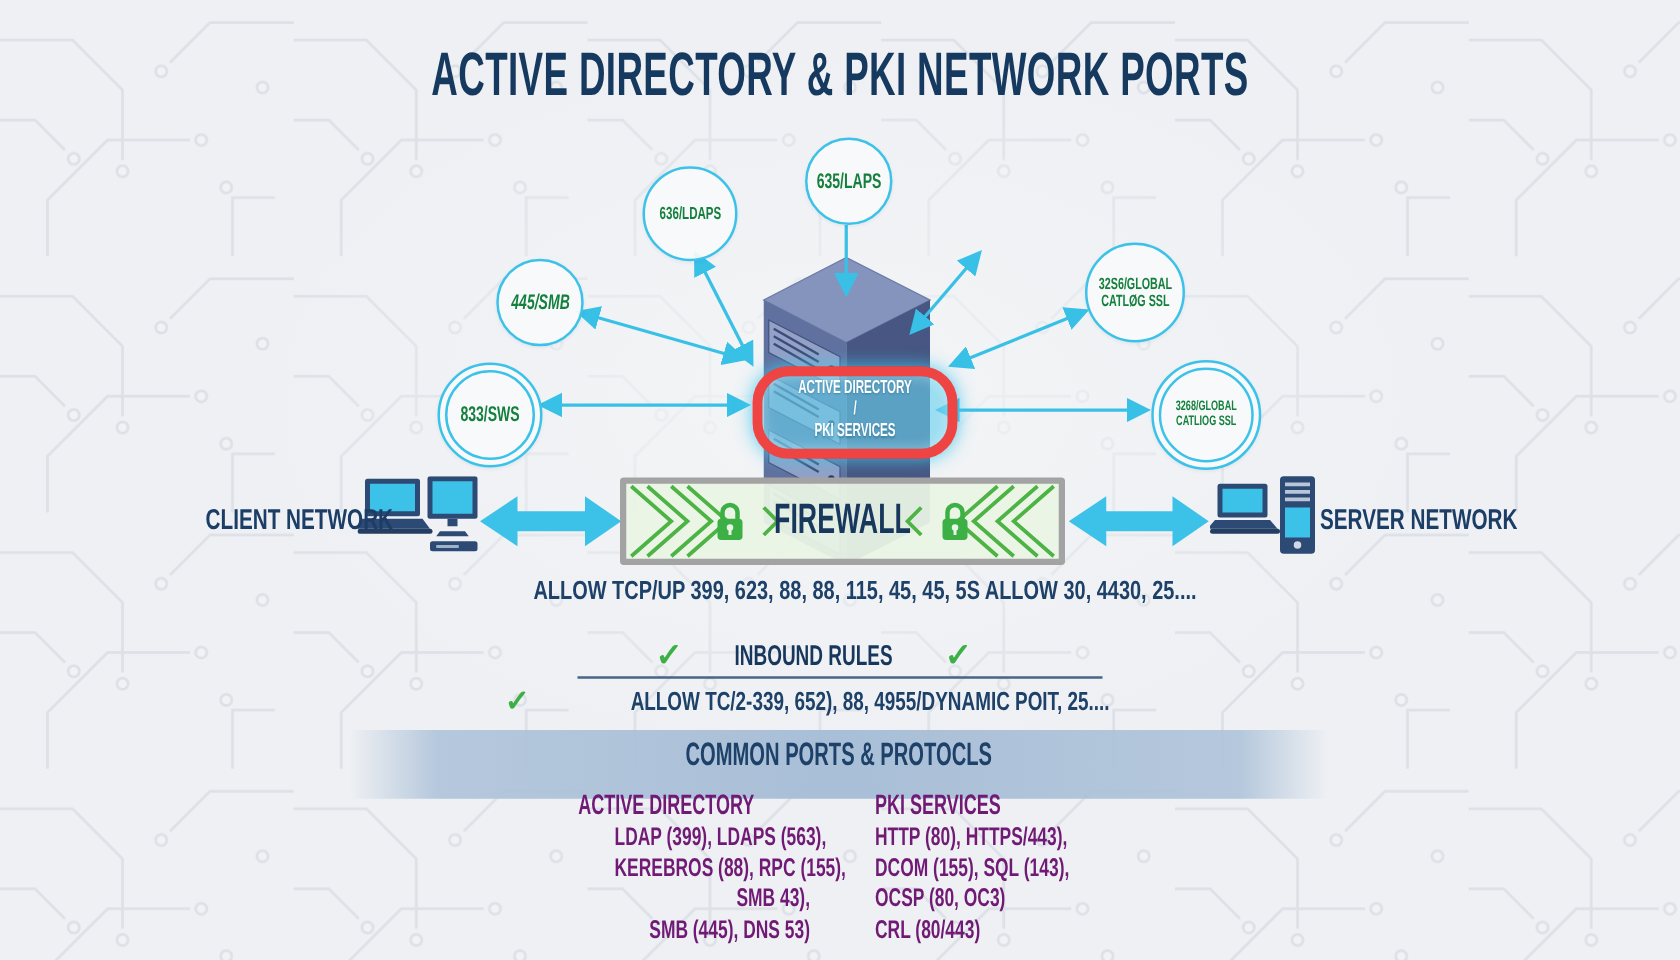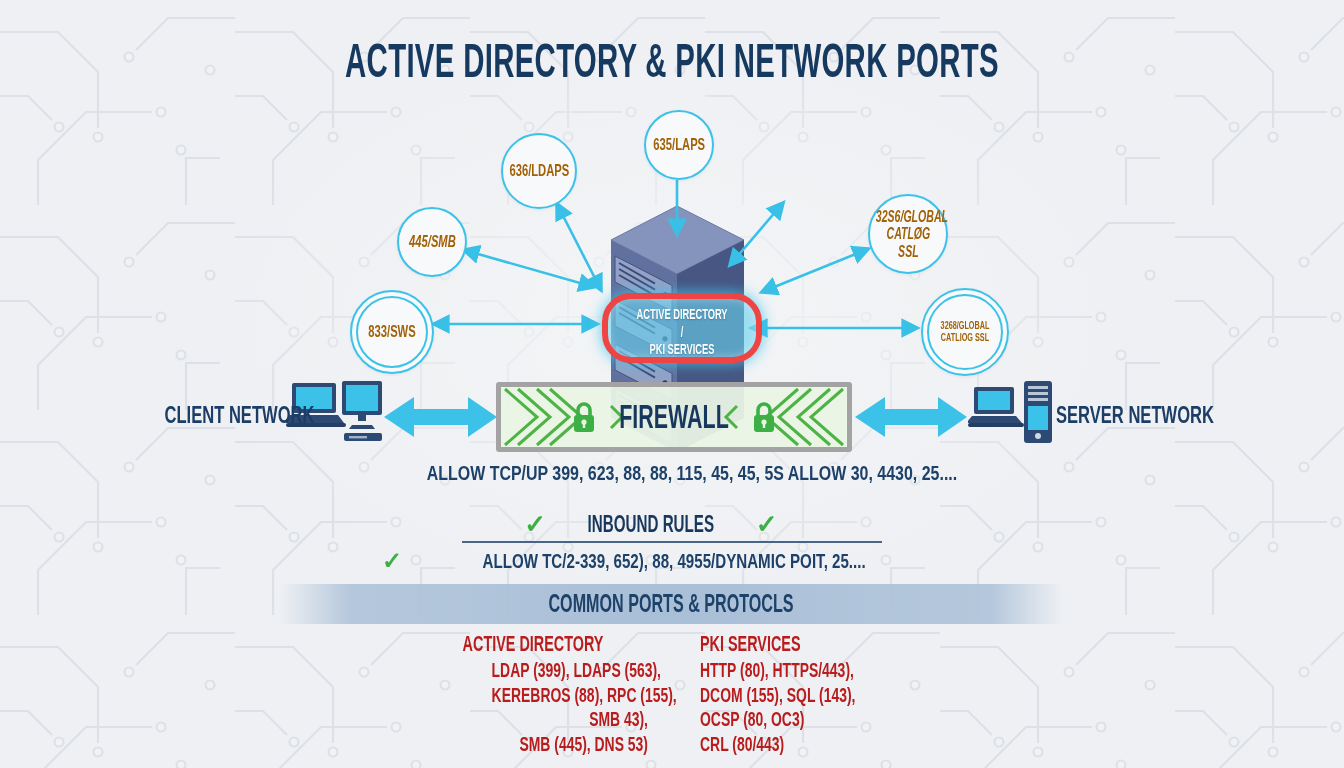--- a/index.html
+++ b/index.html
@@ -10,35 +10,35 @@
   .abs{position:absolute;}
   svg{display:block;}
   .veil{position:absolute;inset:0;pointer-events:none;
     background:radial-gradient(ellipse 620px 380px at 50% 42%, rgba(243,245,247,0.9), rgba(243,245,247,0) 75%);}
   
   .title{left:0;top:32px;width:1344px;text-align:center;font-size:49px;font-weight:700;
     color:#16395f;white-space:nowrap;transform:scaleX(0.60);transform-origin:50% 50%;letter-spacing:.5px;}
   
   .bubble{position:absolute;border:2px solid #3cc2e8;border-radius:50%;
     background:rgba(248,250,251,0.92);display:flex;align-items:center;justify-content:center;
-    text-align:center;font-weight:700;color:#a16207;box-shadow:0 1px 3px rgba(40,70,110,0.08);}
+    text-align:center;font-weight:700;color:#15803d;box-shadow:0 1px 3px rgba(40,70,110,0.08);}
   .bubble .bl{display:block;width:130%;line-height:1.08;transform:scaleX(0.66);transform-origin:50% 50%;}
   .ring2::after{content:"";position:absolute;inset:4px;border:2px solid #3cc2e8;border-radius:50%;}
-  .b-ldaps{left:501px;top:133px;width:72px;height:72px;font-size:17px;}
+  .b-ldaps{left:514px;top:133px;width:72px;height:72px;font-size:14px;}
   .b-laps{left:644px;top:110px;width:66px;height:66px;font-size:17px;}
   .b-dws{left:774px;top:142px;width:64px;height:64px;font-size:17px;}
   .b-smb{left:397px;top:207px;width:66px;height:66px;font-size:17px;font-style:italic;}
-  .b-gctop{left:868px;top:194px;width:76px;height:76px;font-size:16px;font-style:italic;}
+  .b-gctop{left:868px;top:194px;width:76px;height:76px;font-size:13px;}
   .b-sws{left:350px;top:290px;width:80px;height:80px;font-size:17px;}
   .b-gcbot{left:921px;top:288px;width:84px;height:84px;font-size:11px;}
   
   .pill{left:602px;top:293px;width:148px;height:58px;border-radius:29px;
-    border:6px solid #ef4444;background:rgba(104,208,238,0.62);
+    border:8px solid #ef4444;background:rgba(104,208,238,0.62);
     box-shadow:0 0 14px rgba(64,198,236,0.9), inset 0 0 10px rgba(255,255,255,0.35);
-    display:flex;align-items:flex-end;justify-content:center;text-align:center;}
+    display:flex;align-items:flex-start;justify-content:center;text-align:center;}
   .pill .bl{display:block;width:140%;font-size:15px;font-weight:700;color:#ffffff;line-height:1.15;
     transform:scaleX(0.62);transform-origin:50% 50%;text-shadow:0 1px 2px rgba(20,90,120,0.45);}
   
   .firewall{left:496px;top:382px;width:356px;height:70px;border:5px solid #a3a3a3;border-radius:3px;
     background:rgba(233,244,228,0.94);box-sizing:border-box;}
   .fw-label{position:absolute;left:0;right:0;top:50%;transform:translateY(-52%) scaleX(0.63);
     transform-origin:50% 50%;text-align:center;font-size:34px;font-weight:700;color:#17375c;white-space:nowrap;}
   
   .client-label{left:118px;top:402px;width:166px;text-align:right;font-size:23px;font-weight:700;
     color:#1b3d66;white-space:nowrap;transform:scaleX(0.72);transform-origin:100% 50%;}
@@ -46,33 +46,33 @@
     color:#1b3d66;white-space:nowrap;transform:scaleX(0.72);transform-origin:0 50%;}
   
   .allow-rule{left:332px;top:461px;width:720px;text-align:center;font-size:21px;font-weight:700;
     color:#1d4168;white-space:nowrap;transform:scaleX(0.76);transform-origin:50% 50%;}
   
   .inb-title{left:451px;top:509px;width:400px;text-align:center;font-size:23px;font-weight:700;
     color:#17375c;white-space:nowrap;}
   .inb-title .tx{display:inline-block;transform:scaleX(0.66);transform-origin:50% 50%;vertical-align:middle;}
   .check{color:#3db045;font-size:26px;font-weight:700;vertical-align:middle;margin:0 9px;}
   .inb-divider{left:462px;top:541px;width:420px;height:2px;background:#2c4d74;opacity:.85;}
-  .inb-rule{left:382px;top:547px;width:580px;text-align:left;font-size:21px;font-weight:700;
+  .inb-rule{left:382px;top:547px;width:580px;text-align:right;font-size:21px;font-weight:700;
     color:#1d4168;white-space:nowrap;}
   .inb-rule .tx{display:inline-block;transform:scaleX(0.72);transform-origin:50% 50%;vertical-align:middle;}
   .inb-rule .check{font-size:24px;margin:0 6px 0 0;}
   
-  .common-bar{left:280px;top:584px;width:782px;height:40px;
+  .common-bar{left:280px;top:584px;width:782px;height:55px;
     background:linear-gradient(90deg, rgba(173,194,217,0) 0%, rgba(173,194,217,0.88) 9%,
       rgba(166,189,214,0.96) 50%, rgba(173,194,217,0.88) 91%, rgba(173,194,217,0) 100%);}
   .common-title{position:absolute;left:0;right:0;top:0;line-height:38px;text-align:center;
     font-size:26px;font-weight:700;color:#1d4168;white-space:nowrap;
     transform:scaleX(0.62);transform-origin:50% 50%;}
   
-  .col{top:630px;font-weight:700;color:#b91c1c;}
+  .col{top:630px;font-weight:700;color:#701a75;}
   .col-ad{left:418px;width:230px;}
   .col-pki{left:700px;width:250px;}
   .col .hd{font-size:22.5px;line-height:28px;white-space:nowrap;}
   .col-ad .hd{text-align:center;transform:scaleX(0.64);transform-origin:50% 50%;}
   .col-pki .hd{text-align:left;transform:scaleX(0.64);transform-origin:0 50%;}
   .col .ln{font-size:20.5px;line-height:24.5px;white-space:nowrap;}
   .col-ad .ln{text-align:right;transform:scaleX(0.68);transform-origin:100% 50%;}
   .col-ad .ln:nth-of-type(4){text-align:right;}
   .col-pki .ln{text-align:left;transform:scaleX(0.68);transform-origin:0 50%;}
 </style>

